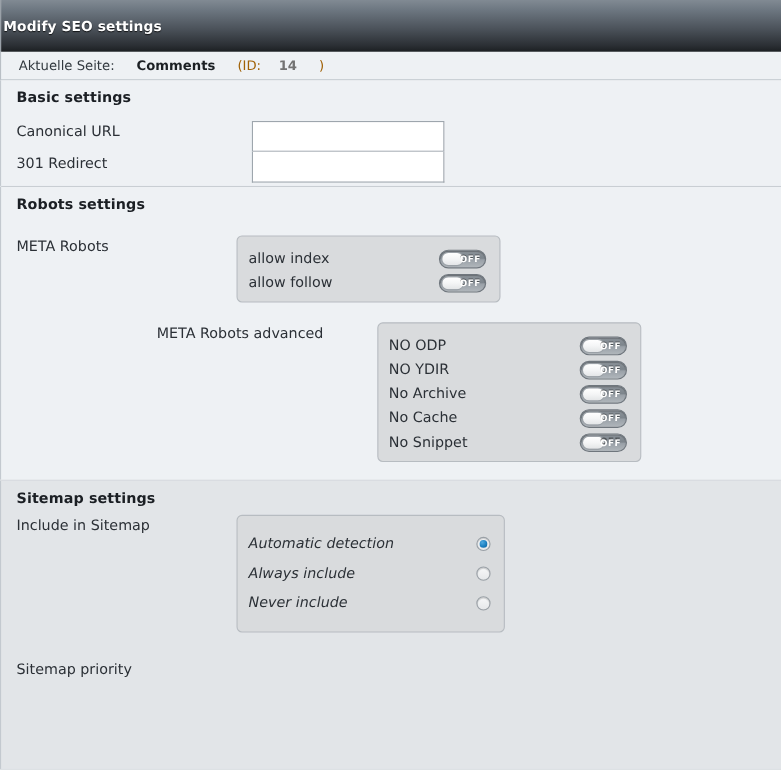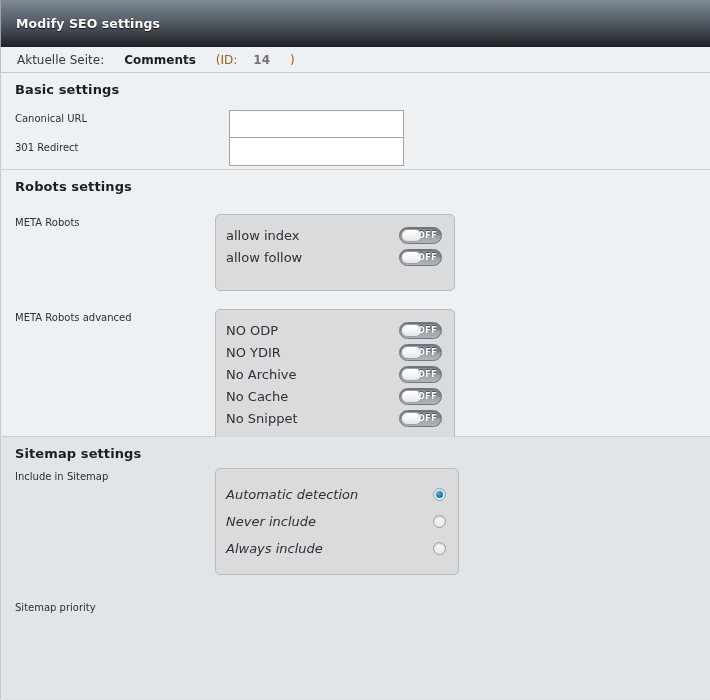--- a/index.html
+++ b/index.html
@@ -25,21 +25,20 @@
     align-items: center;
     position: relative;
   }
   .titlebar-text {
     color: #ffffff;
     font-size: 12.5px;
     font-weight: bold;
     padding-left: 2px;
     text-shadow: 0 1px 1px rgba(0,0,0,0.75);
     letter-spacing: 0.1px;
-    margin-left: 13px;
   }
 
   
   .crumbbar {
     height: 26px;
     background: #eef1f4;
     border-left: 1px solid #b9bfc5;
     border-bottom: 1px solid #c3c9cf;
     display: flex;
     align-items: center;
@@ -74,21 +73,21 @@
     padding: 9px 0 0 14px;
     letter-spacing: 0.1px;
   }
 
   .row {
     display: flex;
     align-items: flex-start;
     padding-left: 14px;
   }
   .row-label {
-    font-size: 10px;
+    font-size: 13px;
     color: #2b3036;
     width: 200px;
     flex: 0 0 200px;
     padding-top: 3px;
   }
 
   
   .field-stack { margin-top: 0; }
   .tinput {
     display: block;
@@ -102,21 +101,21 @@
     color: #222;
     padding: 0 4px;
   }
   .tinput + .tinput { border-top: none; }
 
   
   .panel {
     background: #d9dbdd;
     border: 1px solid #b7bcc1;
     border-radius: 5px;
-    padding: 9px 12px 22px 10px;
+    padding: 9px 12px 6px 10px;
     display: inline-block;
   }
   .opt-row {
     display: flex;
     align-items: center;
     height: 22px;
   }
   .opt-label {
     font-size: 13px;
     color: #2b3036;
@@ -274,21 +273,21 @@
         <div class="opt-row">
           <span class="opt-label">allow follow</span>
           <span class="toggle">
             <span class="knob"></span>
             <span class="state">OFF</span>
           </span>
         </div>
       </div>
     </div>
 
-    <div class="row" style="margin-top:18px;">
+    <div class="row" style="margin-top:18px;justify-content:center;">
       <div class="row-label">META Robots advanced</div>
       <div class="panel" style="width:240px;">
         <div class="opt-row">
           <span class="opt-label">NO ODP</span>
           <span class="toggle">
             <span class="knob"></span>
             <span class="state">OFF</span>
           </span>
         </div>
         <div class="opt-row">
@@ -329,27 +328,27 @@
     <div class="section-title">Sitemap settings</div>
 
     <div class="row" style="margin-top:7px;">
       <div class="row-label">Include in Sitemap</div>
       <div class="panel" style="width:244px; padding:12px 12px 12px 10px;">
         <div class="opt-row radio-row">
           <span class="opt-label">Automatic detection</span>
           <span class="radio checked"></span>
         </div>
         <div class="opt-row radio-row">
+          <span class="opt-label">Always include</span>
+          <span class="radio"></span>
+        </div>
+        <div class="opt-row radio-row">
           <span class="opt-label">Never include</span>
           <span class="radio"></span>
         </div>
-        <div class="opt-row radio-row">
-          <span class="opt-label">Always include</span>
-          <span class="radio"></span>
-        </div>
       </div>
     </div>
 
     <div class="row" style="margin-top:22px;flex-direction:column;">
       <div class="row-label" style="padding-top:5px;">Sitemap priority</div>
     </div>
 
     <div class="row" style="margin-top:18px;">
       <button class="submit-btn">Absenden</button>
     </div>

